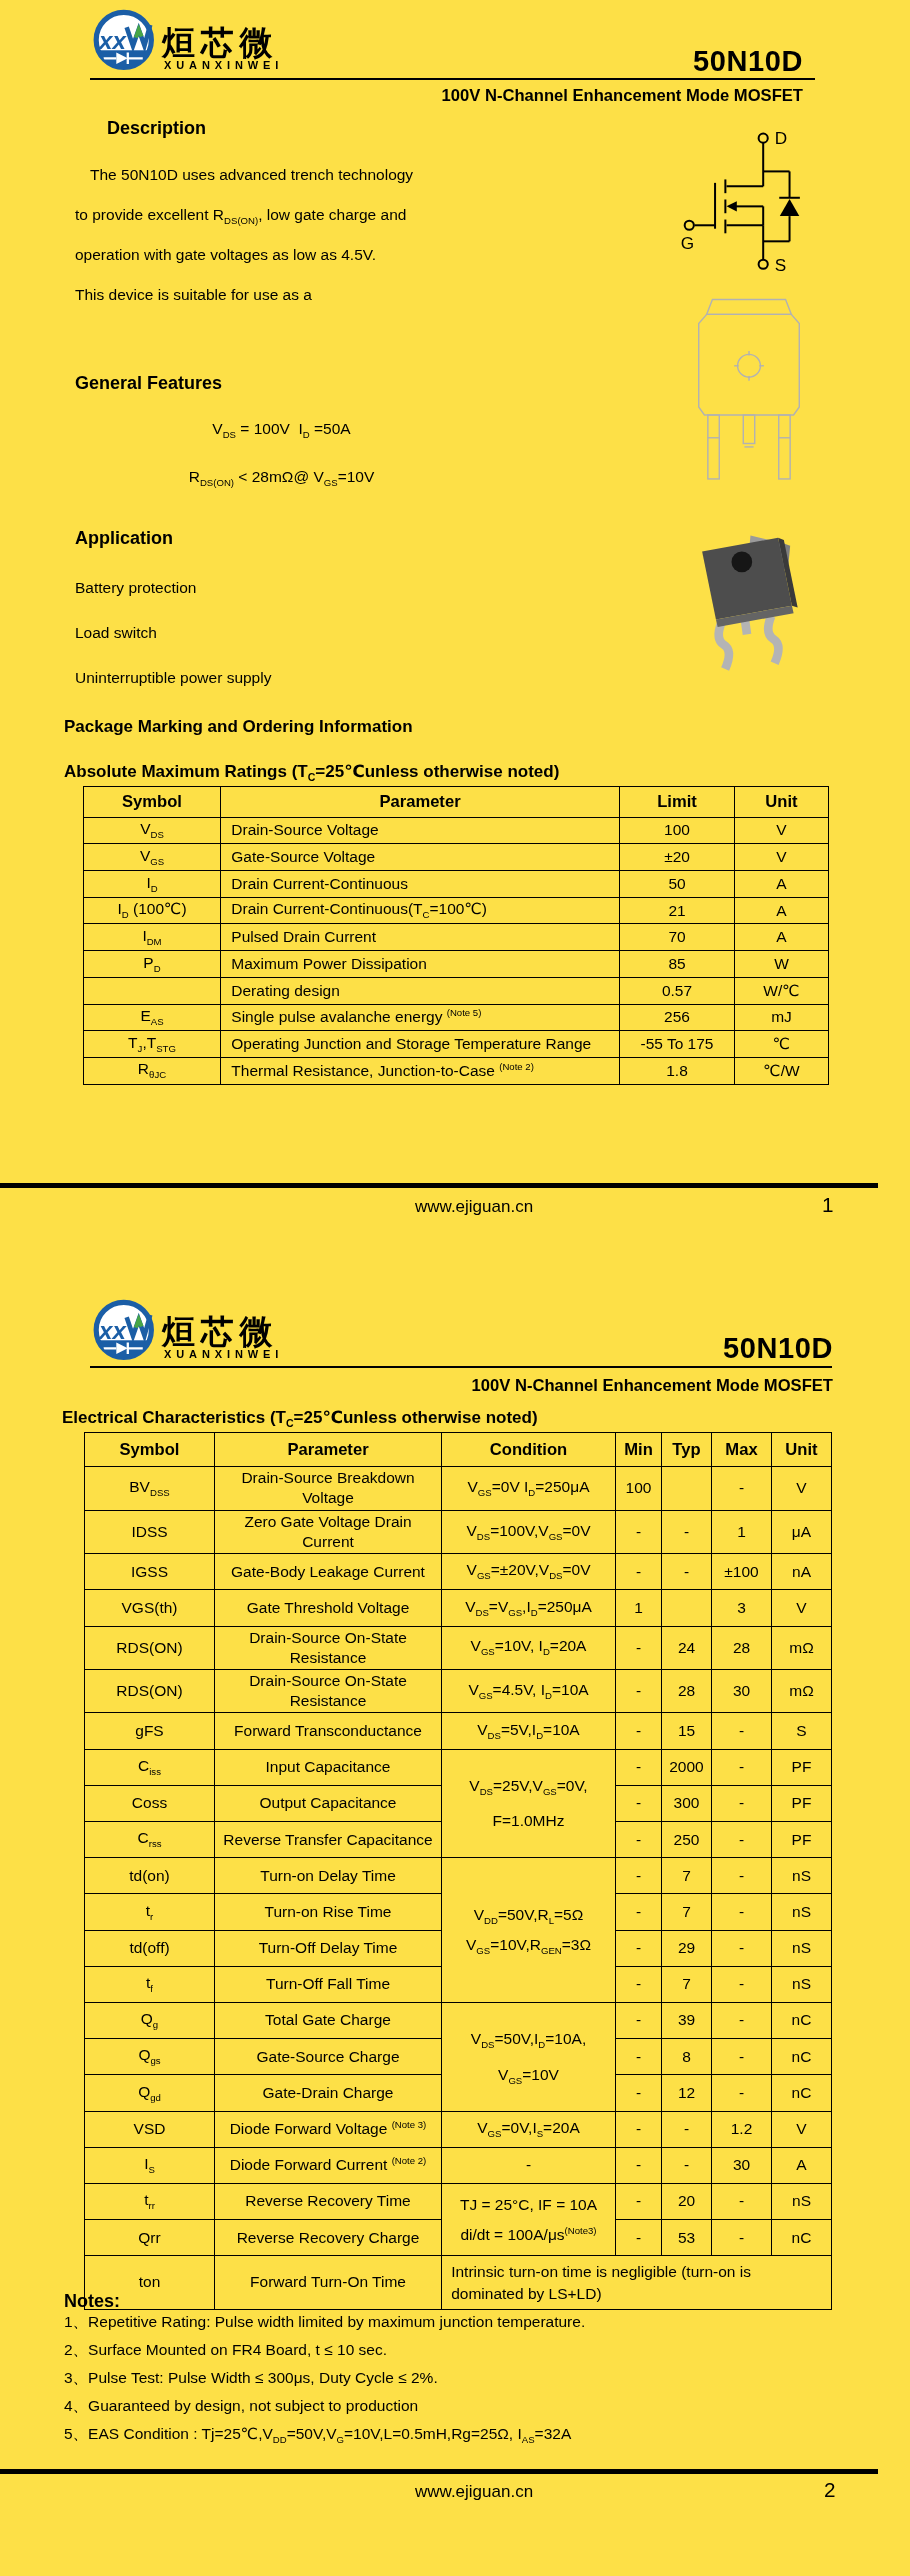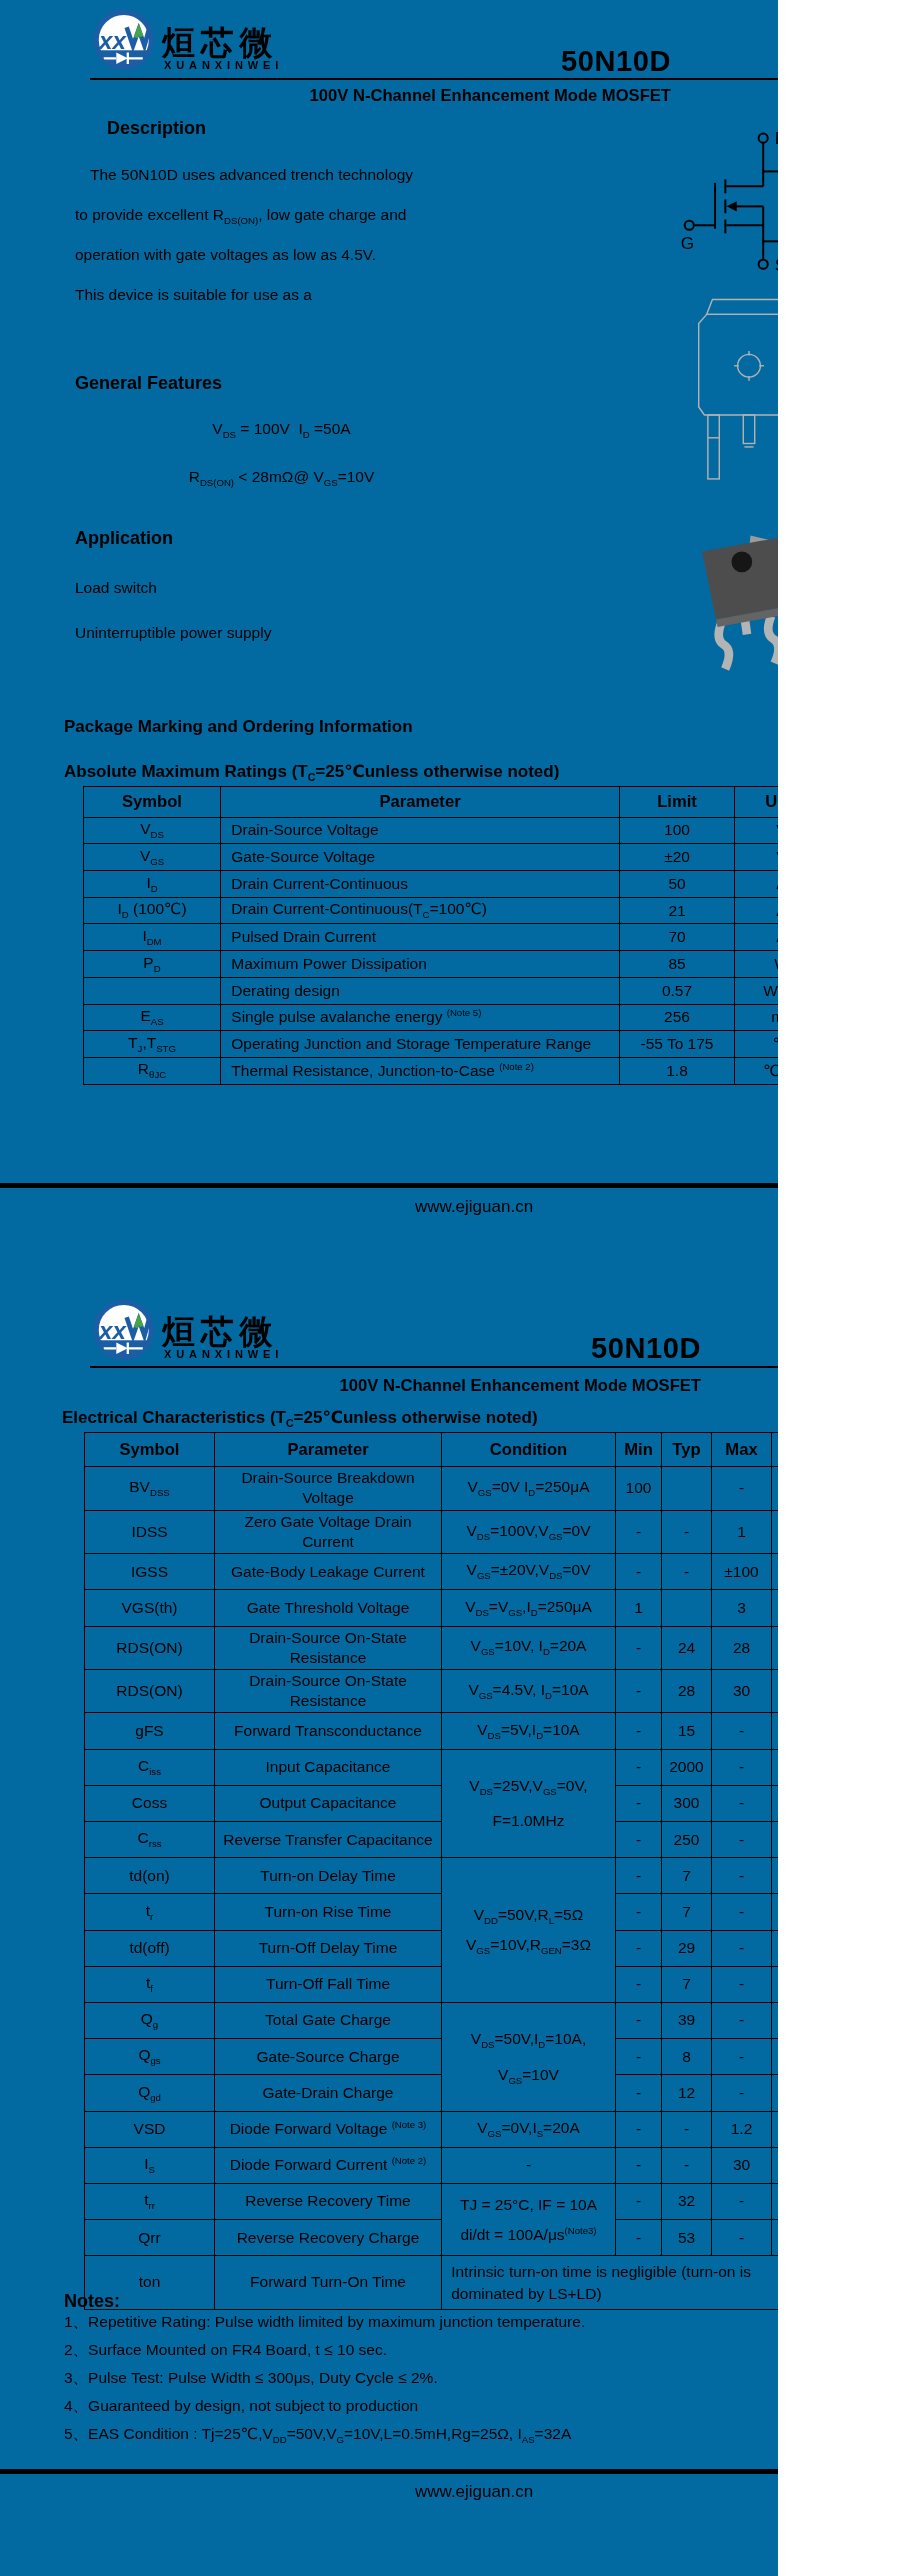--- a/index.html
+++ b/index.html
@@ -1,17 +1,17 @@
 <!DOCTYPE html>
 <html style="font-size:9.2px"><head>
 <meta charset="utf-8">
 <style>
   html,body{margin:0;padding:0;background:#fff;}
   body{font-family:"Liberation Sans","DejaVu Sans",sans-serif;color:#000;}
-  .sheet{position:relative;width:778px;height:2576px;background:#0369a1;overflow:hidden;}
+  .sheet{position:relative;width:910px;height:2576px;background:#fde047;overflow:hidden;}
   .abs{position:absolute;}
   .h-title{font-size:29px;font-weight:bold;letter-spacing:0.6px;}
   .h-sub{font-size:16.6px;font-weight:bold;}
   .h-sec{font-size:18px;font-weight:bold;}
   .h-sec2{font-size:17px;font-weight:bold;}
   .body-line{font-size:15.5px;}
   .rule{background:#000;height:2.3px;}
   .thick-rule{background:#000;height:4.6px;}
   sub{font-size:0.62em;}
   sup{font-size:0.62em;}
@@ -77,20 +77,21 @@
   </div>
 
   <div class="abs h-sec" style="left:75px;top:373px;">General Features</div>
   <div class="abs gf-lines" style="left:75px;top:420px;width:413px;">
     <div class="body-line">V<sub>DS</sub> = 100V&nbsp; I<sub>D</sub> =50A</div>
     <div class="body-line">R<sub>DS(ON)</sub> &lt; 28mΩ@ V<sub>GS</sub>=10V</div>
   </div>
 
   <div class="abs h-sec" style="left:75px;top:528px;">Application</div>
   <div class="abs app-lines" style="left:75px;top:579px;width:413px;">
+    <div class="body-line">Battery protection</div>
     <div class="body-line">Load switch</div>
     <div class="body-line">Uninterruptible power supply</div>
   </div>
 
   <div class="abs" style="left:677px;top:129px;width:138px;height:149px;">
     <svg width="138" height="149" viewBox="0 0 240 260">
       <g stroke="#000" stroke-width="3.5" fill="none">
         <circle cx="150" cy="16" r="8"></circle>
         <line x1="150" y1="24" x2="150" y2="100"></line>
         <line x1="86" y1="100" x2="150" y2="100"></line>
@@ -454,21 +455,21 @@
           <td>-</td>
           <td>-</td>
           <td>30</td>
           <td>A</td>
         </tr>
       <tr>
           <td>t<sub>rr</sub></td>
           <td>Reverse Recovery Time</td>
           <td class="cond-multi2" rowspan="2">TJ = 25°C, IF = 10A<br>di/dt = 100A/μs<sup>(Note3)</sup></td>
           <td>-</td>
-          <td>32</td>
+          <td>20</td>
           <td>-</td>
           <td>nS</td>
         </tr>
       <tr>
           <td>Qrr</td>
           <td>Reverse Recovery Charge</td>
           <td>-</td>
           <td>53</td>
           <td>-</td>
           <td>nC</td>

